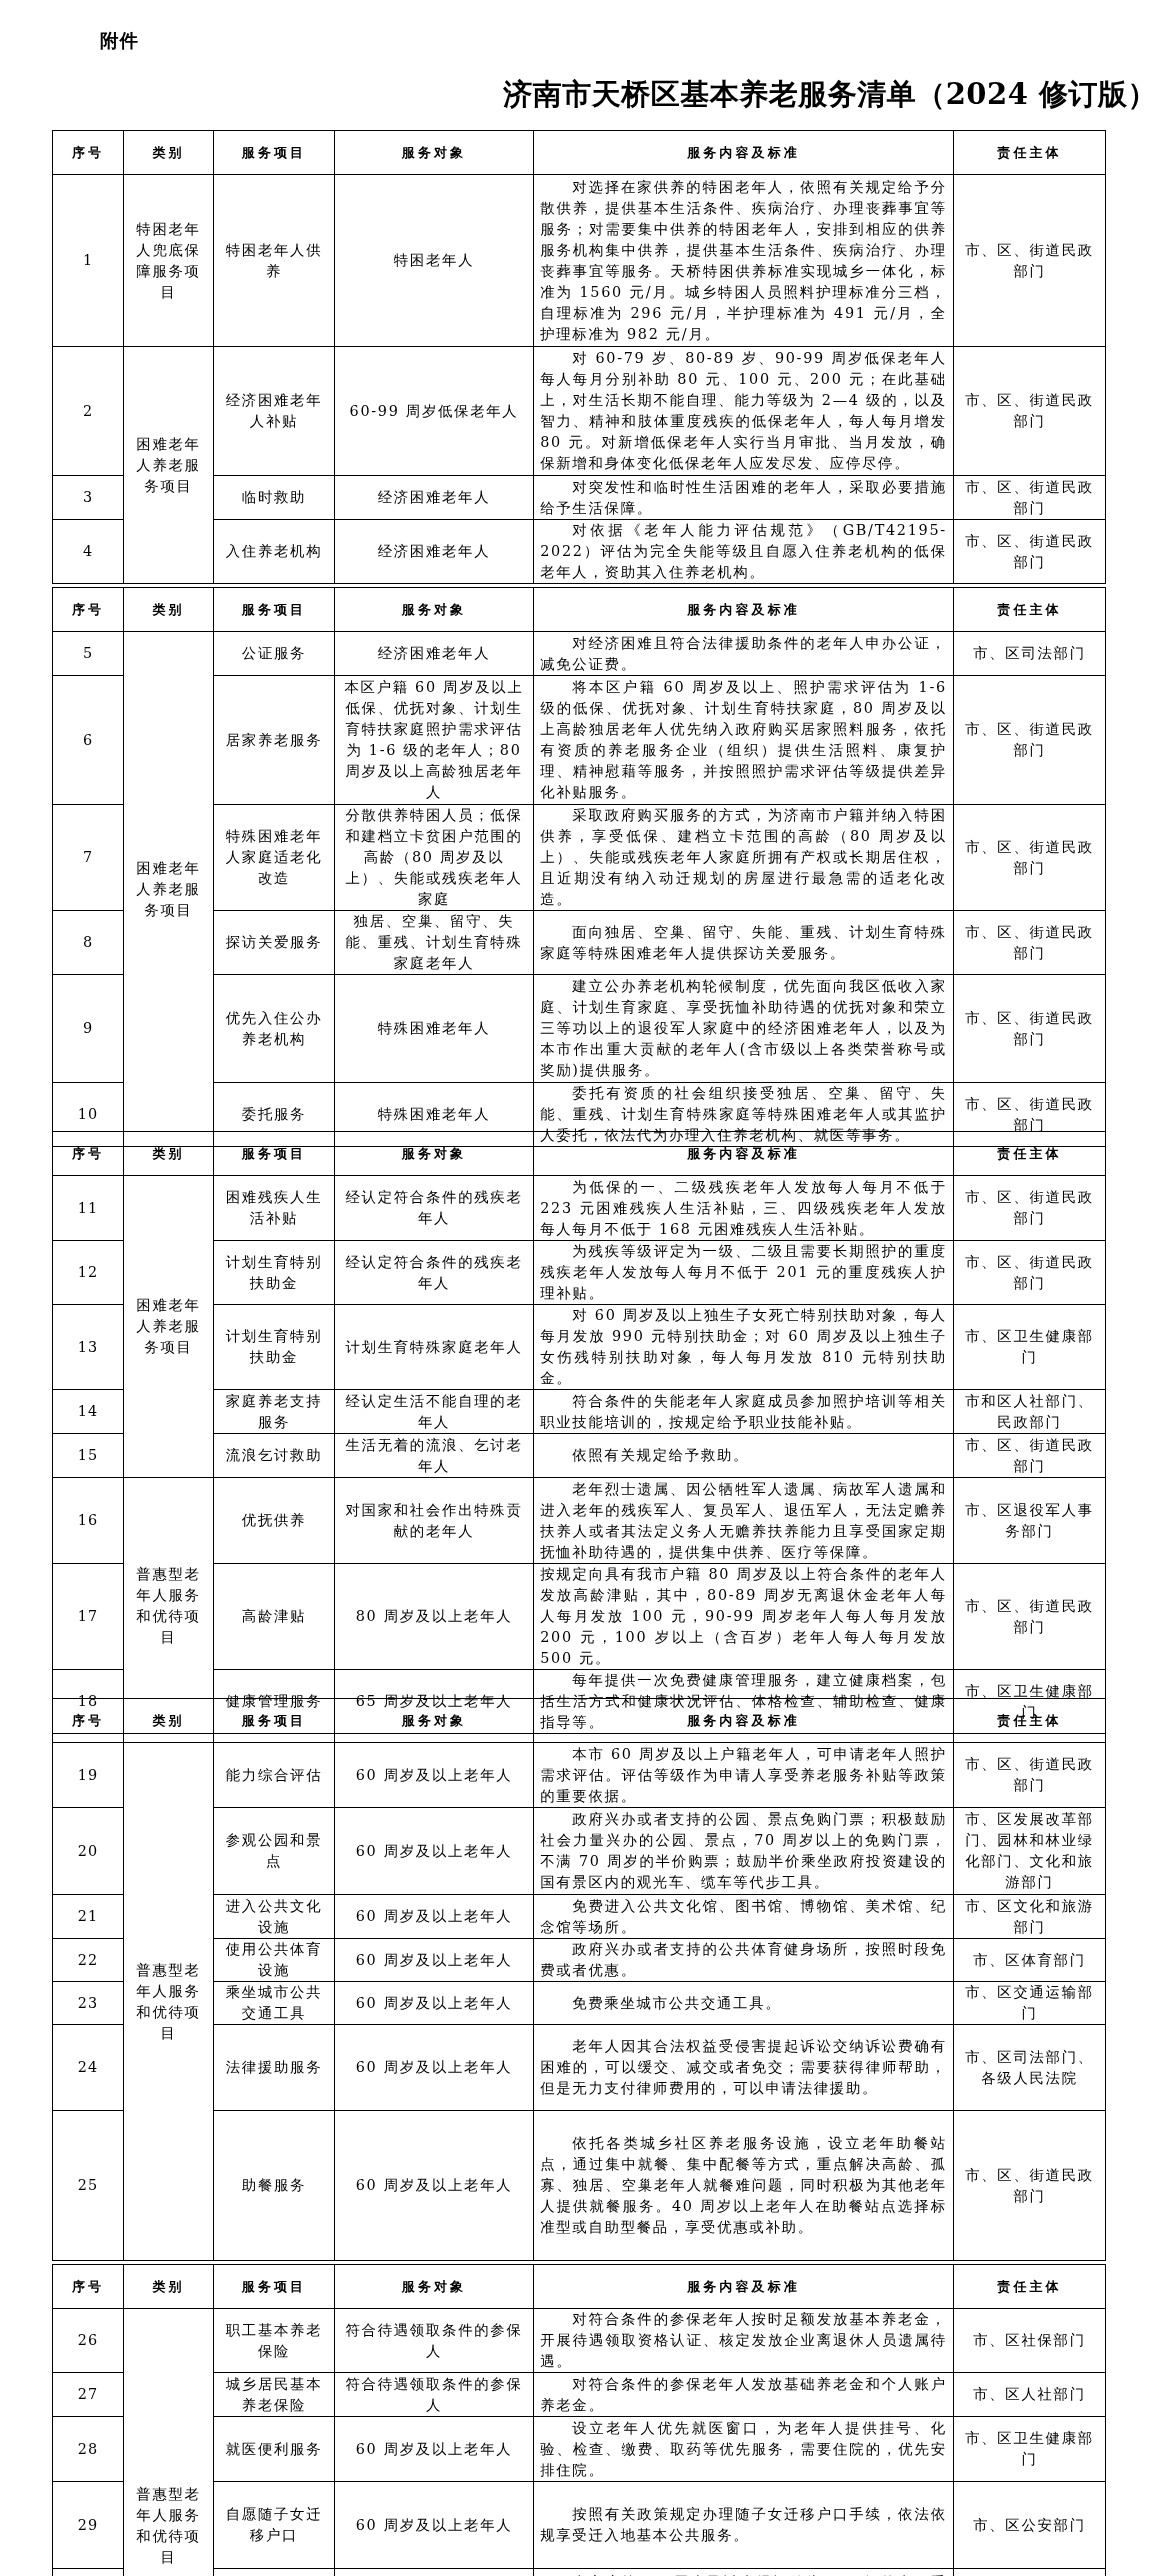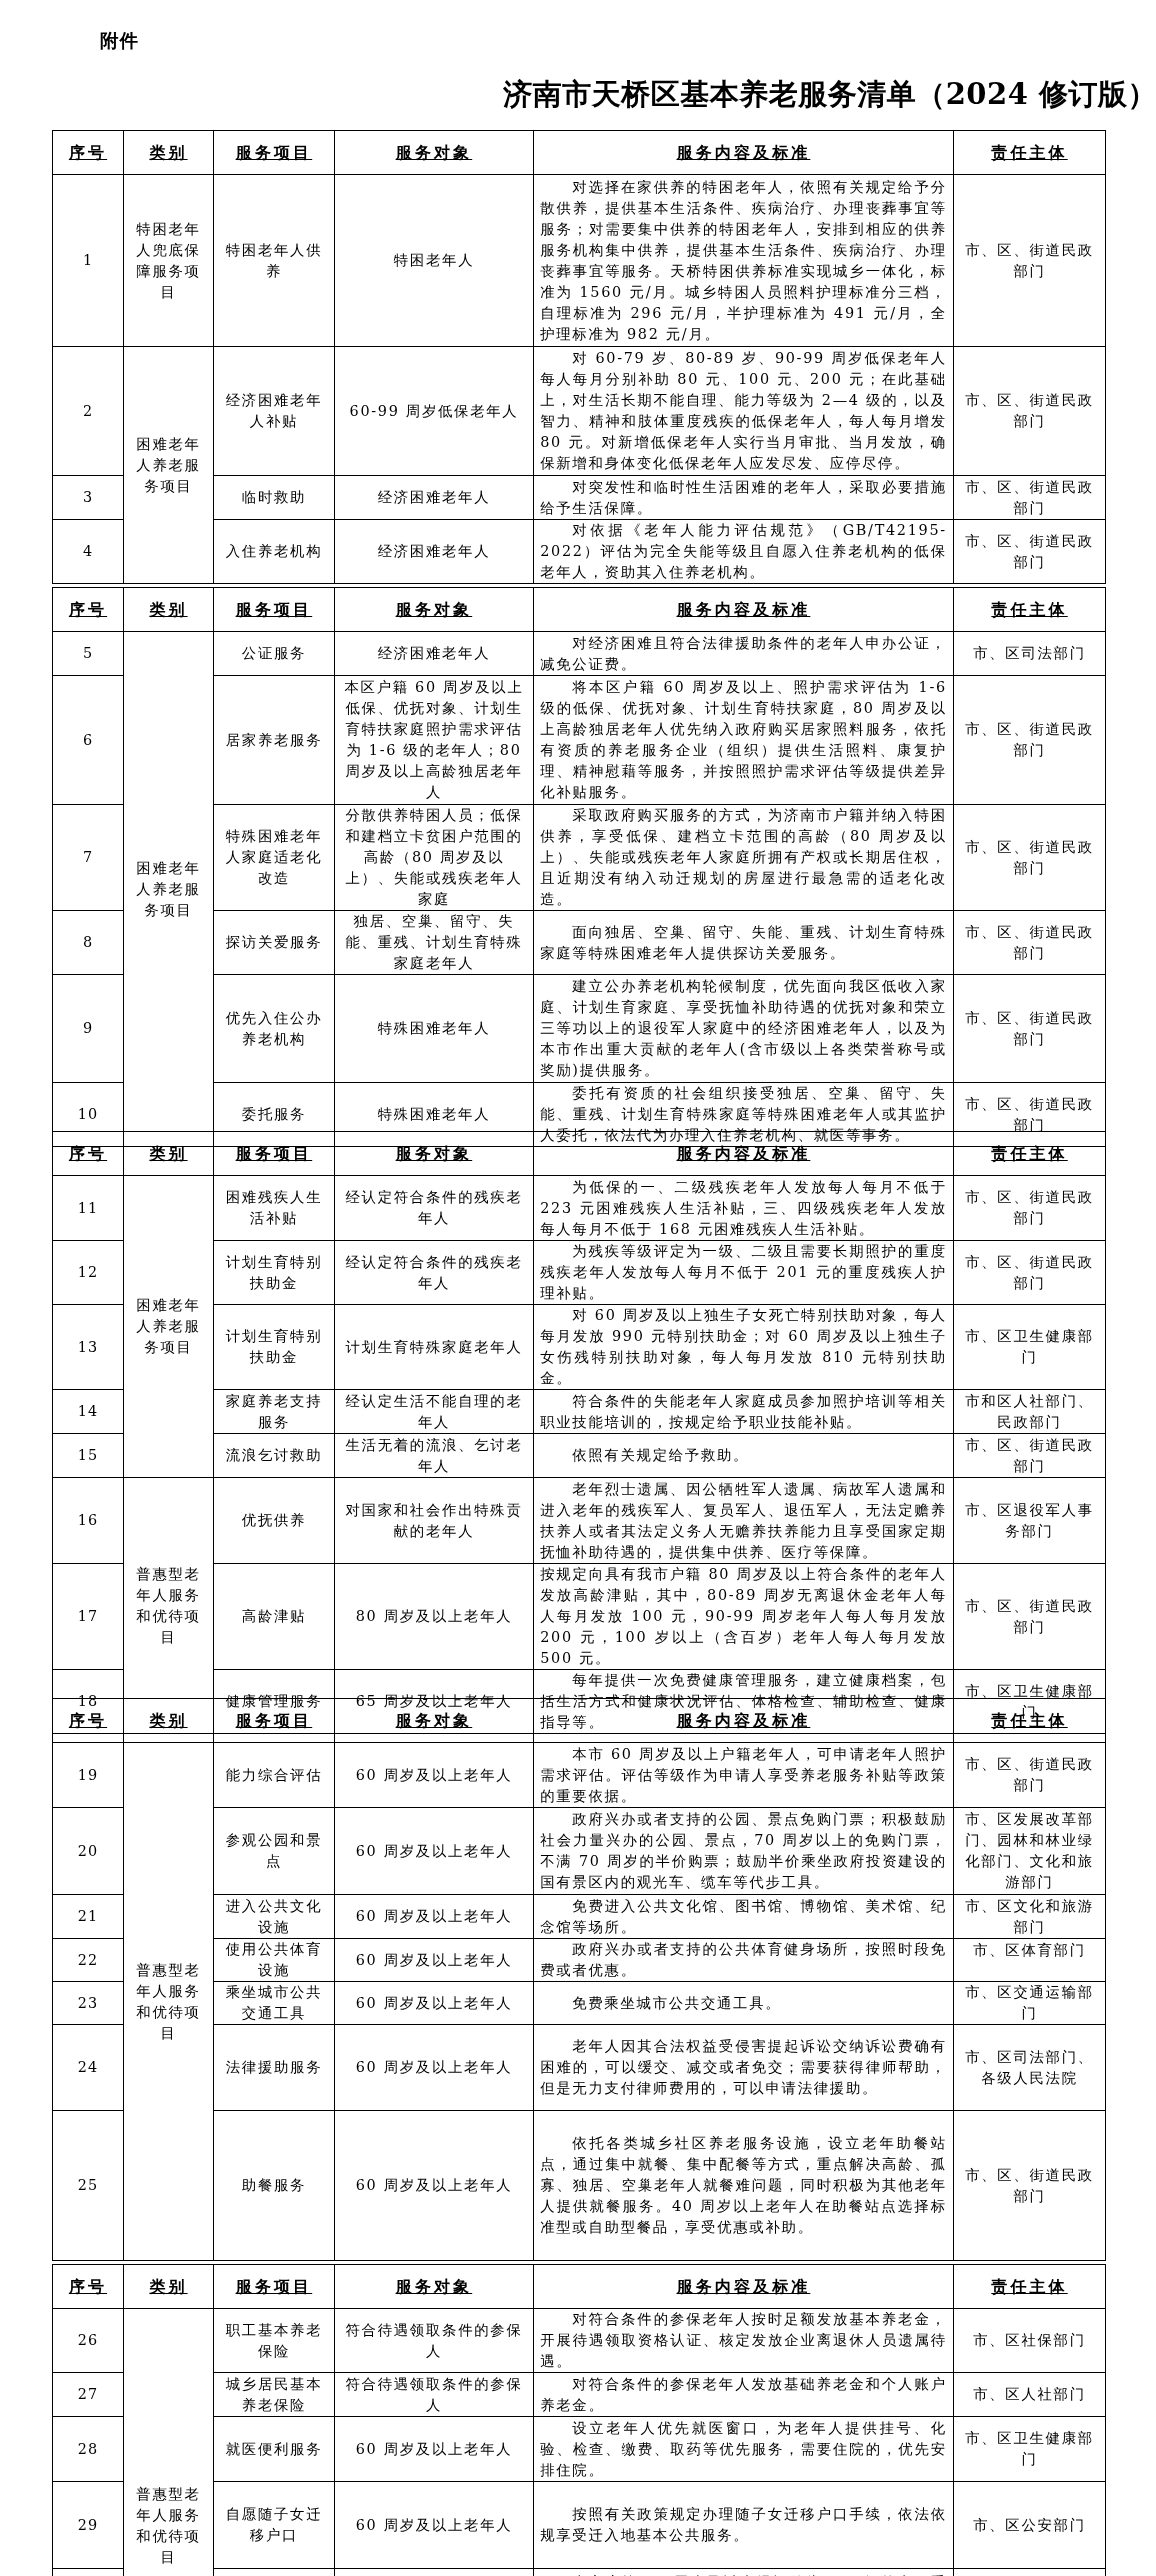--- a/index.html
+++ b/index.html
@@ -57,39 +57,38 @@
       border: 0.8px solid #000000;
       padding: 0 6.2px;
       vertical-align: middle;
       text-align: center;
       overflow: hidden;
     }
     .svc-table thead tr { height: 44px; }
     .svc-table th {
       font-family: "DejaVu Sans", "Liberation Sans", sans-serif;
       font-weight: bold;
-      font-size: 16px;
+      font-size: 13px;
       letter-spacing: 3.1px;
       line-height: 23px;
-      text-decoration: underline;
     }
     .svc-table td {
       font-family: "DejaVu Serif", "Liberation Serif", serif;
       font-size: 14.4px;
       letter-spacing: 1.7px;
       line-height: 21px;
       font-weight: normal;
     }
     .svc-table td.no { letter-spacing: 1px; }
     .svc-table td.content {
       text-align: justify;
       text-indent: 32px;
     }
     tr[data-row="17"] td.content { text-indent: 0; }
-    tr[data-row="22"] td.resp { vertical-align: top; padding-top: 1px; }
+    tr[data-row="22"] td.resp { vertical-align: top; padding-top: 11px; }
 
     tr[data-row="1"]  { height: 172px; }
     tr[data-row="2"]  { height: 129px; }
     tr[data-row="3"]  { height: 44px; }
     tr[data-row="4"]  { height: 64px; }
     tr[data-row="5"]  { height: 44px; }
     tr[data-row="6"]  { height: 129px; }
     tr[data-row="7"]  { height: 87px; }
     tr[data-row="8"]  { height: 64px; }
     tr[data-row="9"]  { height: 108px; }

